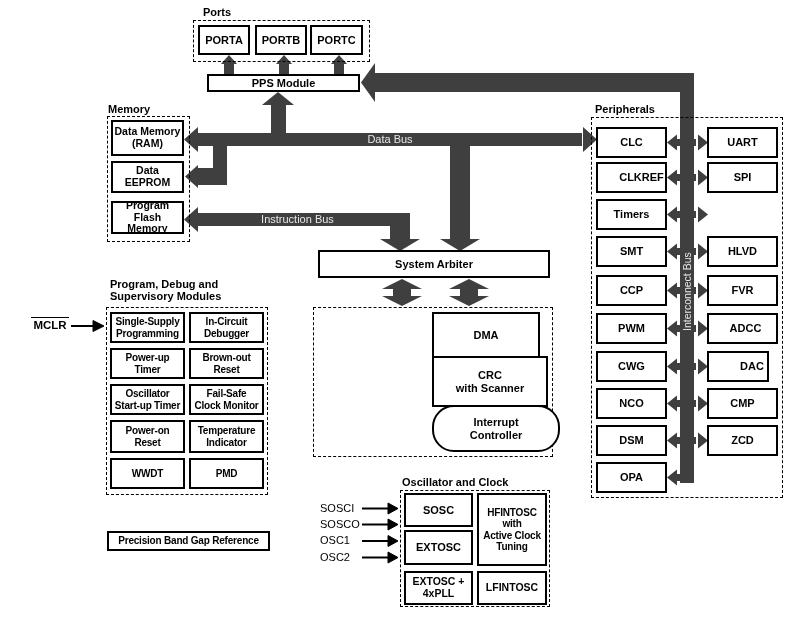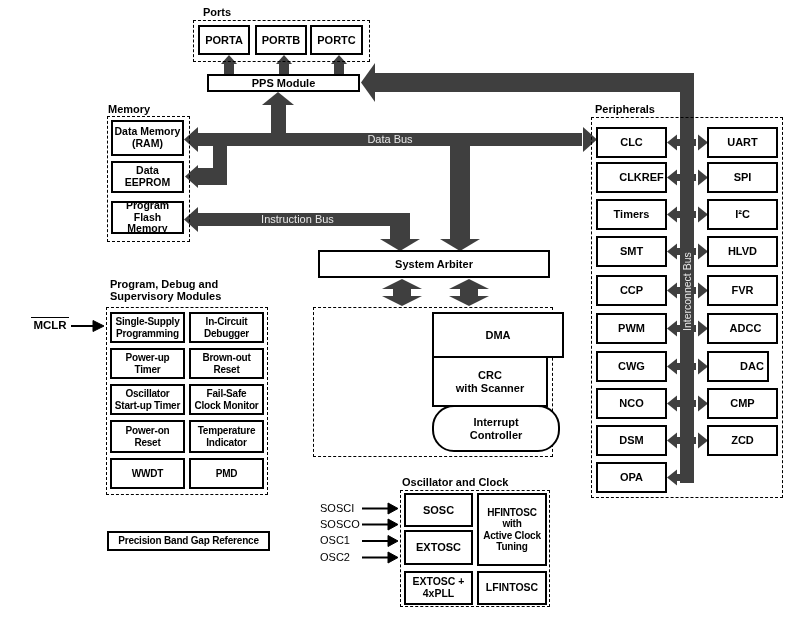--- a/index.html
+++ b/index.html
@@ -126,21 +126,21 @@
   <div class="box sm" style="left:111px;top:120px;width:73px;height:36px;">Data Memory
 (RAM)</div>
   <div class="box sm" style="left:111px;top:161px;width:73px;height:32px;">Data
 EEPROM</div>
   <div class="box sm" style="left:111px;top:201px;width:73px;height:33px;">Program
 Flash Memory</div>
 
   <div class="box" style="left:318px;top:250px;width:232px;height:28px;">System Arbiter</div>
 
   <div class="dashed" style="left:313px;top:307px;width:240px;height:150px;"></div>
-  <div class="box" style="left:432px;top:312px;width:132px;height:46px;">DMA</div>
+  <div class="box" style="left:432px;top:312px;width:108px;height:46px;">DMA</div>
   <div class="box" style="left:432px;top:356px;width:116px;height:51px;">CRC
 with Scanner</div>
   <div class="box" style="left:432px;top:405px;width:128px;height:47px;border-radius:22px;">Interrupt
 Controller</div>
 
   <div class="glabel" style="left:110px;top:278px;">Program, Debug and
 Supervisory Modules</div>
   <div class="mclr">MCLR</div>
   <div class="dashed" style="left:106px;top:307px;width:162px;height:188px;"></div>
   <div class="box xs" style="left:110px;top:312px;width:75px;height:31px;">Single-Supply
@@ -171,21 +171,20 @@
   <div class="box" style="left:596px;top:199px;width:71px;height:31px;">Timers</div>
   <div class="box" style="left:596px;top:236px;width:71px;height:31px;">SMT</div>
   <div class="box" style="left:596px;top:275px;width:71px;height:31px;">CCP</div>
   <div class="box" style="left:596px;top:313px;width:71px;height:31px;">PWM</div>
   <div class="box" style="left:596px;top:351px;width:71px;height:31px;">CWG</div>
   <div class="box" style="left:596px;top:388px;width:71px;height:31px;">NCO</div>
   <div class="box" style="left:596px;top:425px;width:71px;height:31px;">DSM</div>
   <div class="box" style="left:596px;top:462px;width:71px;height:31px;">OPA</div>
   <div class="box" style="left:707px;top:127px;width:71px;height:31px;">UART</div>
   <div class="box" style="left:707px;top:162px;width:71px;height:31px;">SPI</div>
-  <div class="box" style="left:707px;top:199px;width:71px;height:31px;">I²C</div>
   <div class="box" style="left:707px;top:236px;width:71px;height:31px;">HLVD</div>
   <div class="box" style="left:707px;top:275px;width:71px;height:31px;">FVR</div>
   <div class="box" style="left:707px;top:313px;width:71px;height:31px;padding-left:6px;">ADCC</div>
   <div class="box" style="left:707px;top:351px;width:62px;height:31px;padding-left:28px;">DAC</div>
   <div class="box" style="left:707px;top:388px;width:71px;height:31px;">CMP</div>
   <div class="box" style="left:707px;top:425px;width:71px;height:31px;">ZCD</div>
 
   <div class="glabel" style="left:402px;top:476px;">Oscillator and Clock</div>
   <div class="dashed" style="left:400px;top:490px;width:150px;height:117px;"></div>
   <div class="box" style="left:404px;top:493px;width:69px;height:34px;">SOSC</div>

